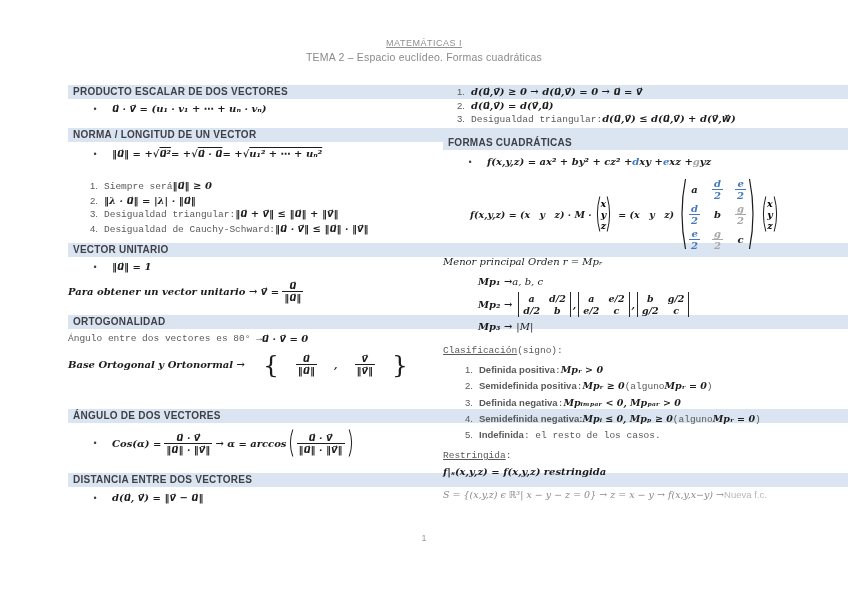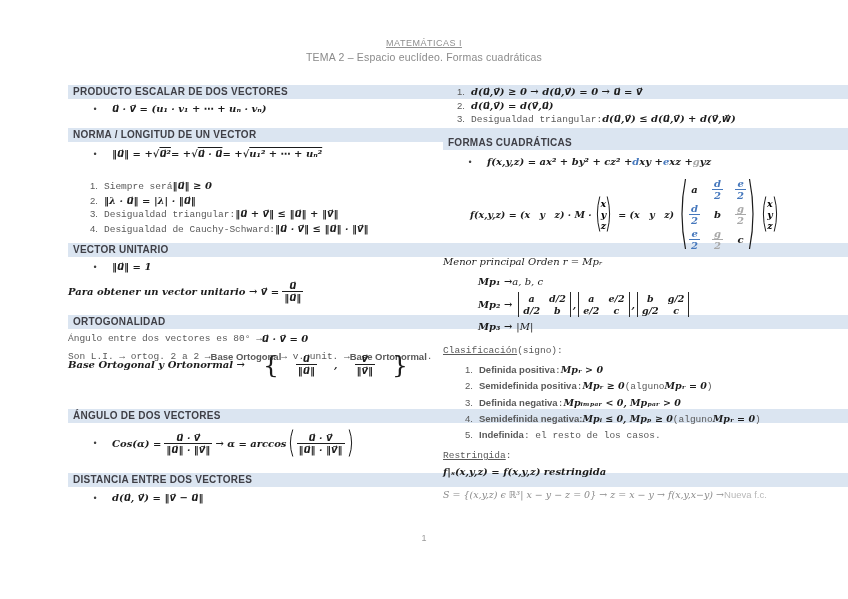--- a/index.html
+++ b/index.html
@@ -144,27 +144,20 @@
     </span>
   </div>
 
   <div class="blk colL bar" style="top:315px">ORTOGONALIDAD</div>
 
   <div class="blk colL row" style="top:333px">
     <span class="t">Ángulo entre dos vectores es 80° → </span>
       <span class="m">u⃗ · v⃗ = 0</span>
   </div>
 
-  <div class="blk colL row" style="top:351px">
-    <span class="t">Son L.I. → ortog. 2 a 2 → </span>
-      <span class="bl">Base Ortogonal</span>
-      <span class="t"> → v. unit. → </span>
-      <span class="bl">Base Ortonormal</span>
-      <span class="t">.</span>
-  </div>
 
   <div class="blk colL row" style="top:352px; justify-content:space-between">
     <span class="m">Base Ortogonal y Ortonormal →</span>
     <span class="brace" style="margin-left:4px">{</span>
     <span class="fr m">
       <span class="nm">u⃗</span>
       <span class="dn">‖u⃗‖</span>
     </span>
     <span class="m">,</span>
     <span class="fr m">

